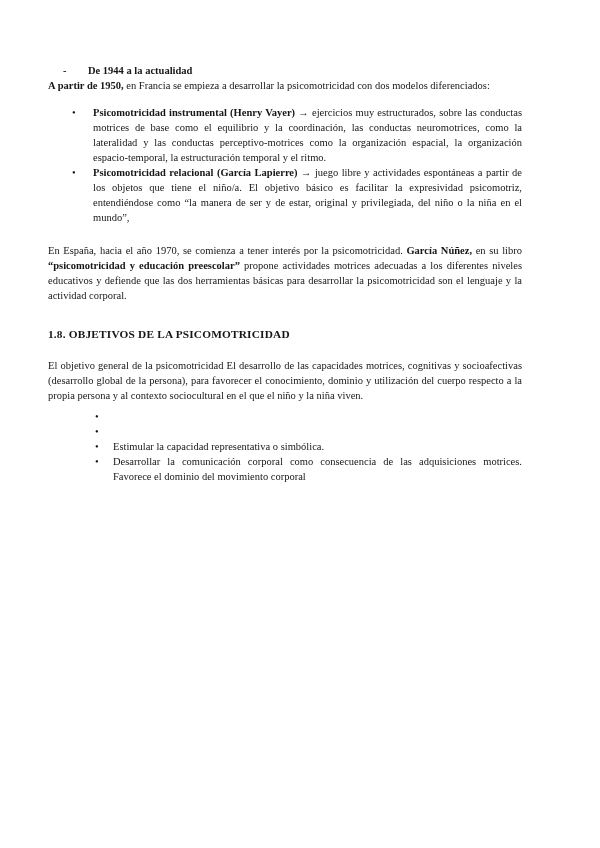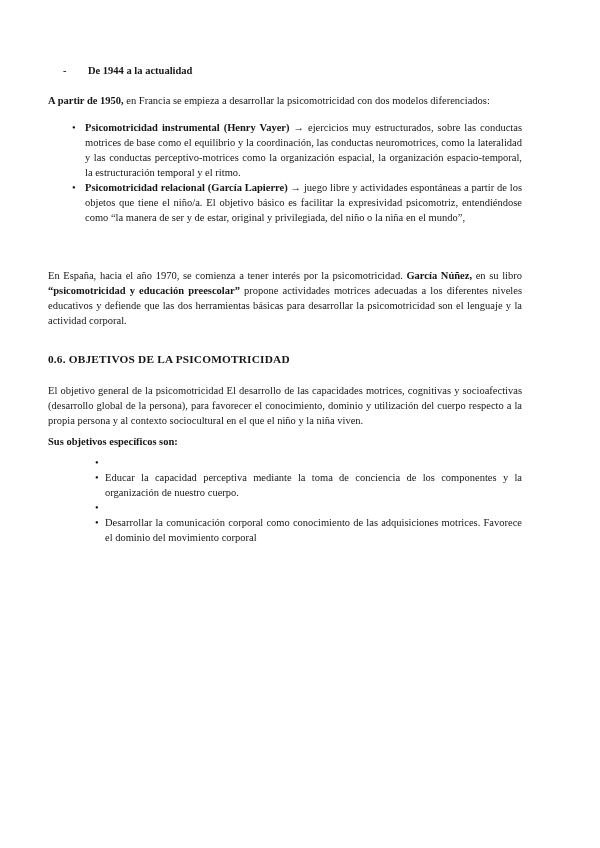--- a/index.html
+++ b/index.html
@@ -22,32 +22,32 @@
   .dash-item {
     display: flex;
     margin-left: 15px;
     font-weight: bold;
   }
   .dash-marker { flex: none; width: 25px; }
   .para {
     margin: 0;
     text-align: justify;
   }
-  .intro { margin-top: 15px; }
+  .intro { }
   .list {
     list-style: none;
     margin: 0;
     padding: 0;
   }
   .list li { display: flex; }
   .list .bullet { flex: none; }
-  .li-text { text-align: justify; flex: 1; }
+  .li-text { text-align: justify; flex: 1; margin-left: 8px; }
   .models { margin-top: 12px; }
   .models .bullet { margin-left: 24px; width: 13px; }
-  .spain { margin-top: 43px; }
+  .spain { margin-top: 18px; }
   .heading {
     margin: 24px 0 0 0;
     font-size: 11.3px;
     font-weight: bold;
     letter-spacing: 0.2px;
   }
   .general { margin-top: 16px; }
   .specific-intro {
     margin: 6px 0 0 0;
     font-weight: bold;
@@ -74,36 +74,35 @@
       <div class="li-text"><b>Psicomotricidad instrumental (Henry Vayer)</b><span> → ejercicios muy estructurados, sobre las conductas motrices de base como el equilibrio y la coordinación, las conductas neuromotrices, como la lateralidad y las conductas perceptivo-motrices como la organización espacial, la organización espacio-temporal, la estructuración temporal y el ritmo.</span></div>
     </li>
     <li>
       <span class="bullet">•</span>
       <div class="li-text"><b>Psicomotricidad relacional (García Lapierre)</b><span> → juego libre y actividades espontáneas a partir de los objetos que tiene el niño/a. El objetivo básico es facilitar la expresividad psicomotriz, entendiéndose como “la manera de ser y de estar, original y privilegiada, del niño o la niña en el mundo”,</span></div>
     </li>
   </ul>
 
   <p class="para spain"><span>En España, hacia el año 1970, se comienza a tener interés por la psicomotricidad. </span><b>García Núñez,</b><span> en su libro </span><b>“psicomotricidad y educación preescolar”</b><span> propone actividades motrices adecuadas a los diferentes niveles educativos y defiende que las dos herramientas básicas para desarrollar la psicomotricidad son el lenguaje y la actividad corporal.</span></p>
 
-  <h2 class="heading">0.6. OBJETIVOS DE LA PSICOMOTRICIDAD</h2>
+  <h2 class="heading">1.8. OBJETIVOS DE LA PSICOMOTRICIDAD</h2>
 
   <p class="para general">El objetivo general de la psicomotricidad El desarrollo de las capacidades motrices, cognitivas y socioafectivas (desarrollo global de la persona), para favorecer el conocimiento, dominio y utilización del cuerpo respecto a la propia persona y al contexto sociocultural en el que el niño y la niña viven.</p>
 
-  <p class="specific-intro">Sus objetivos específicos son:</p>
 
   <ul class="list objectives">
     <li>
       <span class="bullet">•</span>
     </li>
     <li>
       <span class="bullet">•</span>
-      <div class="li-text">Educar la capacidad perceptiva mediante la toma de conciencia de los componentes y la organización de nuestro cuerpo.</div>
     </li>
     <li>
       <span class="bullet">•</span>
+      <div class="li-text">Estimular la capacidad representativa o simbólica.</div>
     </li>
     <li>
       <span class="bullet">•</span>
-      <div class="li-text">Desarrollar la comunicación corporal como conocimiento de las adquisiciones motrices. Favorece el dominio del movimiento corporal</div>
+      <div class="li-text">Desarrollar la comunicación corporal como consecuencia de las adquisiciones motrices. Favorece el dominio del movimiento corporal</div>
     </li>
   </ul>
 
 </div>
 
 </body></html>

